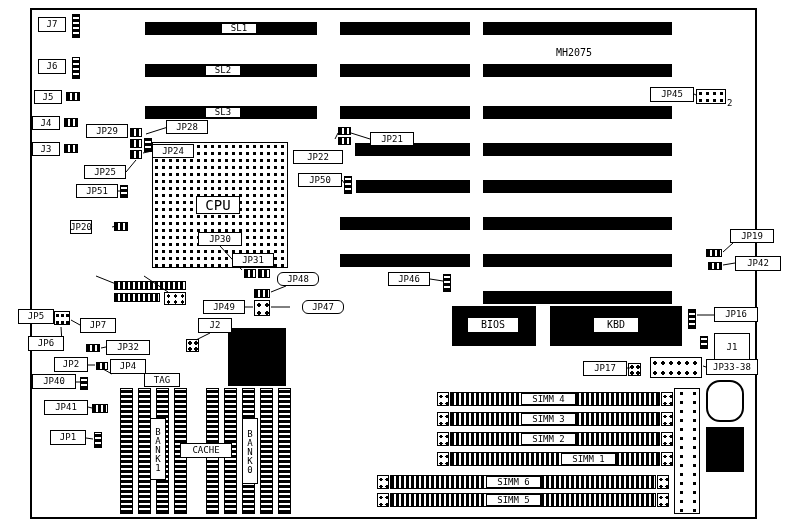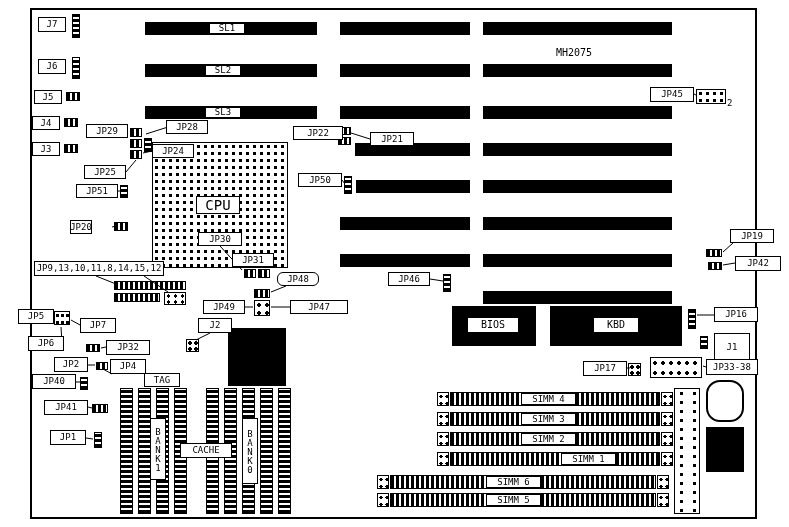--- a/index.html
+++ b/index.html
@@ -157,34 +157,33 @@
     <div class="el label" style="left: 32px; top: 142px; width: 28px; height: 14px;">J3</div>
     <div class="el label" style="left: 86px; top: 124px; width: 42px; height: 14px;">JP29</div>
     <div class="el label" style="left: 166px; top: 120px; width: 42px; height: 14px;">JP28</div>
     <div class="el label" style="left: 152px; top: 144px; width: 42px; height: 14px;">JP24</div>
     <div class="el label" style="left: 84px; top: 165px; width: 42px; height: 14px;">JP25</div>
     <div class="el label" style="left: 76px; top: 184px; width: 42px; height: 14px;">JP51</div>
     <div class="el label" style="left: 70px; top: 220px; width: 22px; height: 14px;">JP20</div>
     <div class="el label" style="left: 196px; top: 196px; width: 44px; height: 18px; font-size: 14px;">CPU</div>
     <div class="el label" style="left: 198px; top: 232px; width: 44px; height: 14px;">JP30</div>
     <div class="el label" style="left: 232px; top: 253px; width: 42px; height: 14px;">JP31</div>
-    <div class="el label" style="left: 34px; top: 261px; width: 130px; height: 15px;">JP9,13,10,11,8,14,15,12</div>
     <div class="el label" style="left: 277px; top: 272px; width: 42px; height: 14px; border-radius: 6px;">JP48</div>
     <div class="el label" style="left: 203px; top: 300px; width: 42px; height: 14px;">JP49</div>
-    <div class="el label" style="left: 290px; top: 300px; width: 58px; height: 14px;">JP47</div>
-    <div class="el label" style="left: 293px; top: 126px; width: 50px; height: 14px;">JP22</div>
+    <div class="el label" style="left: 302px; top: 300px; width: 42px; height: 14px; border-radius: 6px;">JP47</div>
+    <div class="el label" style="left: 293px; top: 150px; width: 50px; height: 14px;">JP22</div>
     <div class="el label" style="left: 370px; top: 132px; width: 44px; height: 14px;">JP21</div>
     <div class="el label" style="left: 298px; top: 173px; width: 44px; height: 14px;">JP50</div>
     <div class="el label" style="left: 388px; top: 272px; width: 42px; height: 14px;">JP46</div>
     <div class="el plain" style="left: 556px; top: 45px; width: 60px; height: 14px;">MH2075</div>
     <div class="el label" style="left: 650px; top: 87px; width: 44px; height: 15px;">JP45</div>
     <div class="el plain" style="left: 727px; top: 97px; width: 10px; height: 12px; font-size: 9px;">2</div>
     <div class="el label" style="left: 730px; top: 229px; width: 44px; height: 14px;">JP19</div>
     <div class="el label" style="left: 735px; top: 256px; width: 46px; height: 15px;">JP42</div>
-    <div class="el label" style="left: 209px; top: 23px; width: 36px; height: 11px;">SL1</div>
+    <div class="el label" style="left: 221px; top: 23px; width: 36px; height: 11px;">SL1</div>
     <div class="el label" style="left: 205px; top: 65px; width: 36px; height: 11px;">SL2</div>
     <div class="el label" style="left: 205px; top: 107px; width: 36px; height: 11px;">SL3</div>
     <div class="el label" style="left: 467px; top: 317px; width: 52px; height: 16px; font-size: 10px;">BIOS</div>
     <div class="el label" style="left: 593px; top: 317px; width: 46px; height: 16px; font-size: 10px;">KBD</div>
     <div class="el label" style="left: 714px; top: 307px; width: 44px; height: 15px;">JP16</div>
     <div class="el label" style="left: 714px; top: 333px; width: 36px; height: 29px;">J1</div>
     <div class="el label" style="left: 583px; top: 361px; width: 44px; height: 15px;">JP17</div>
     <div class="el label" style="left: 706px; top: 359px; width: 52px; height: 16px;">JP33-38</div>
     <div class="el label" style="left: 198px; top: 318px; width: 34px; height: 15px;">J2</div>
     <div class="el label" style="left: 18px; top: 309px; width: 36px; height: 15px;">JP5</div>

